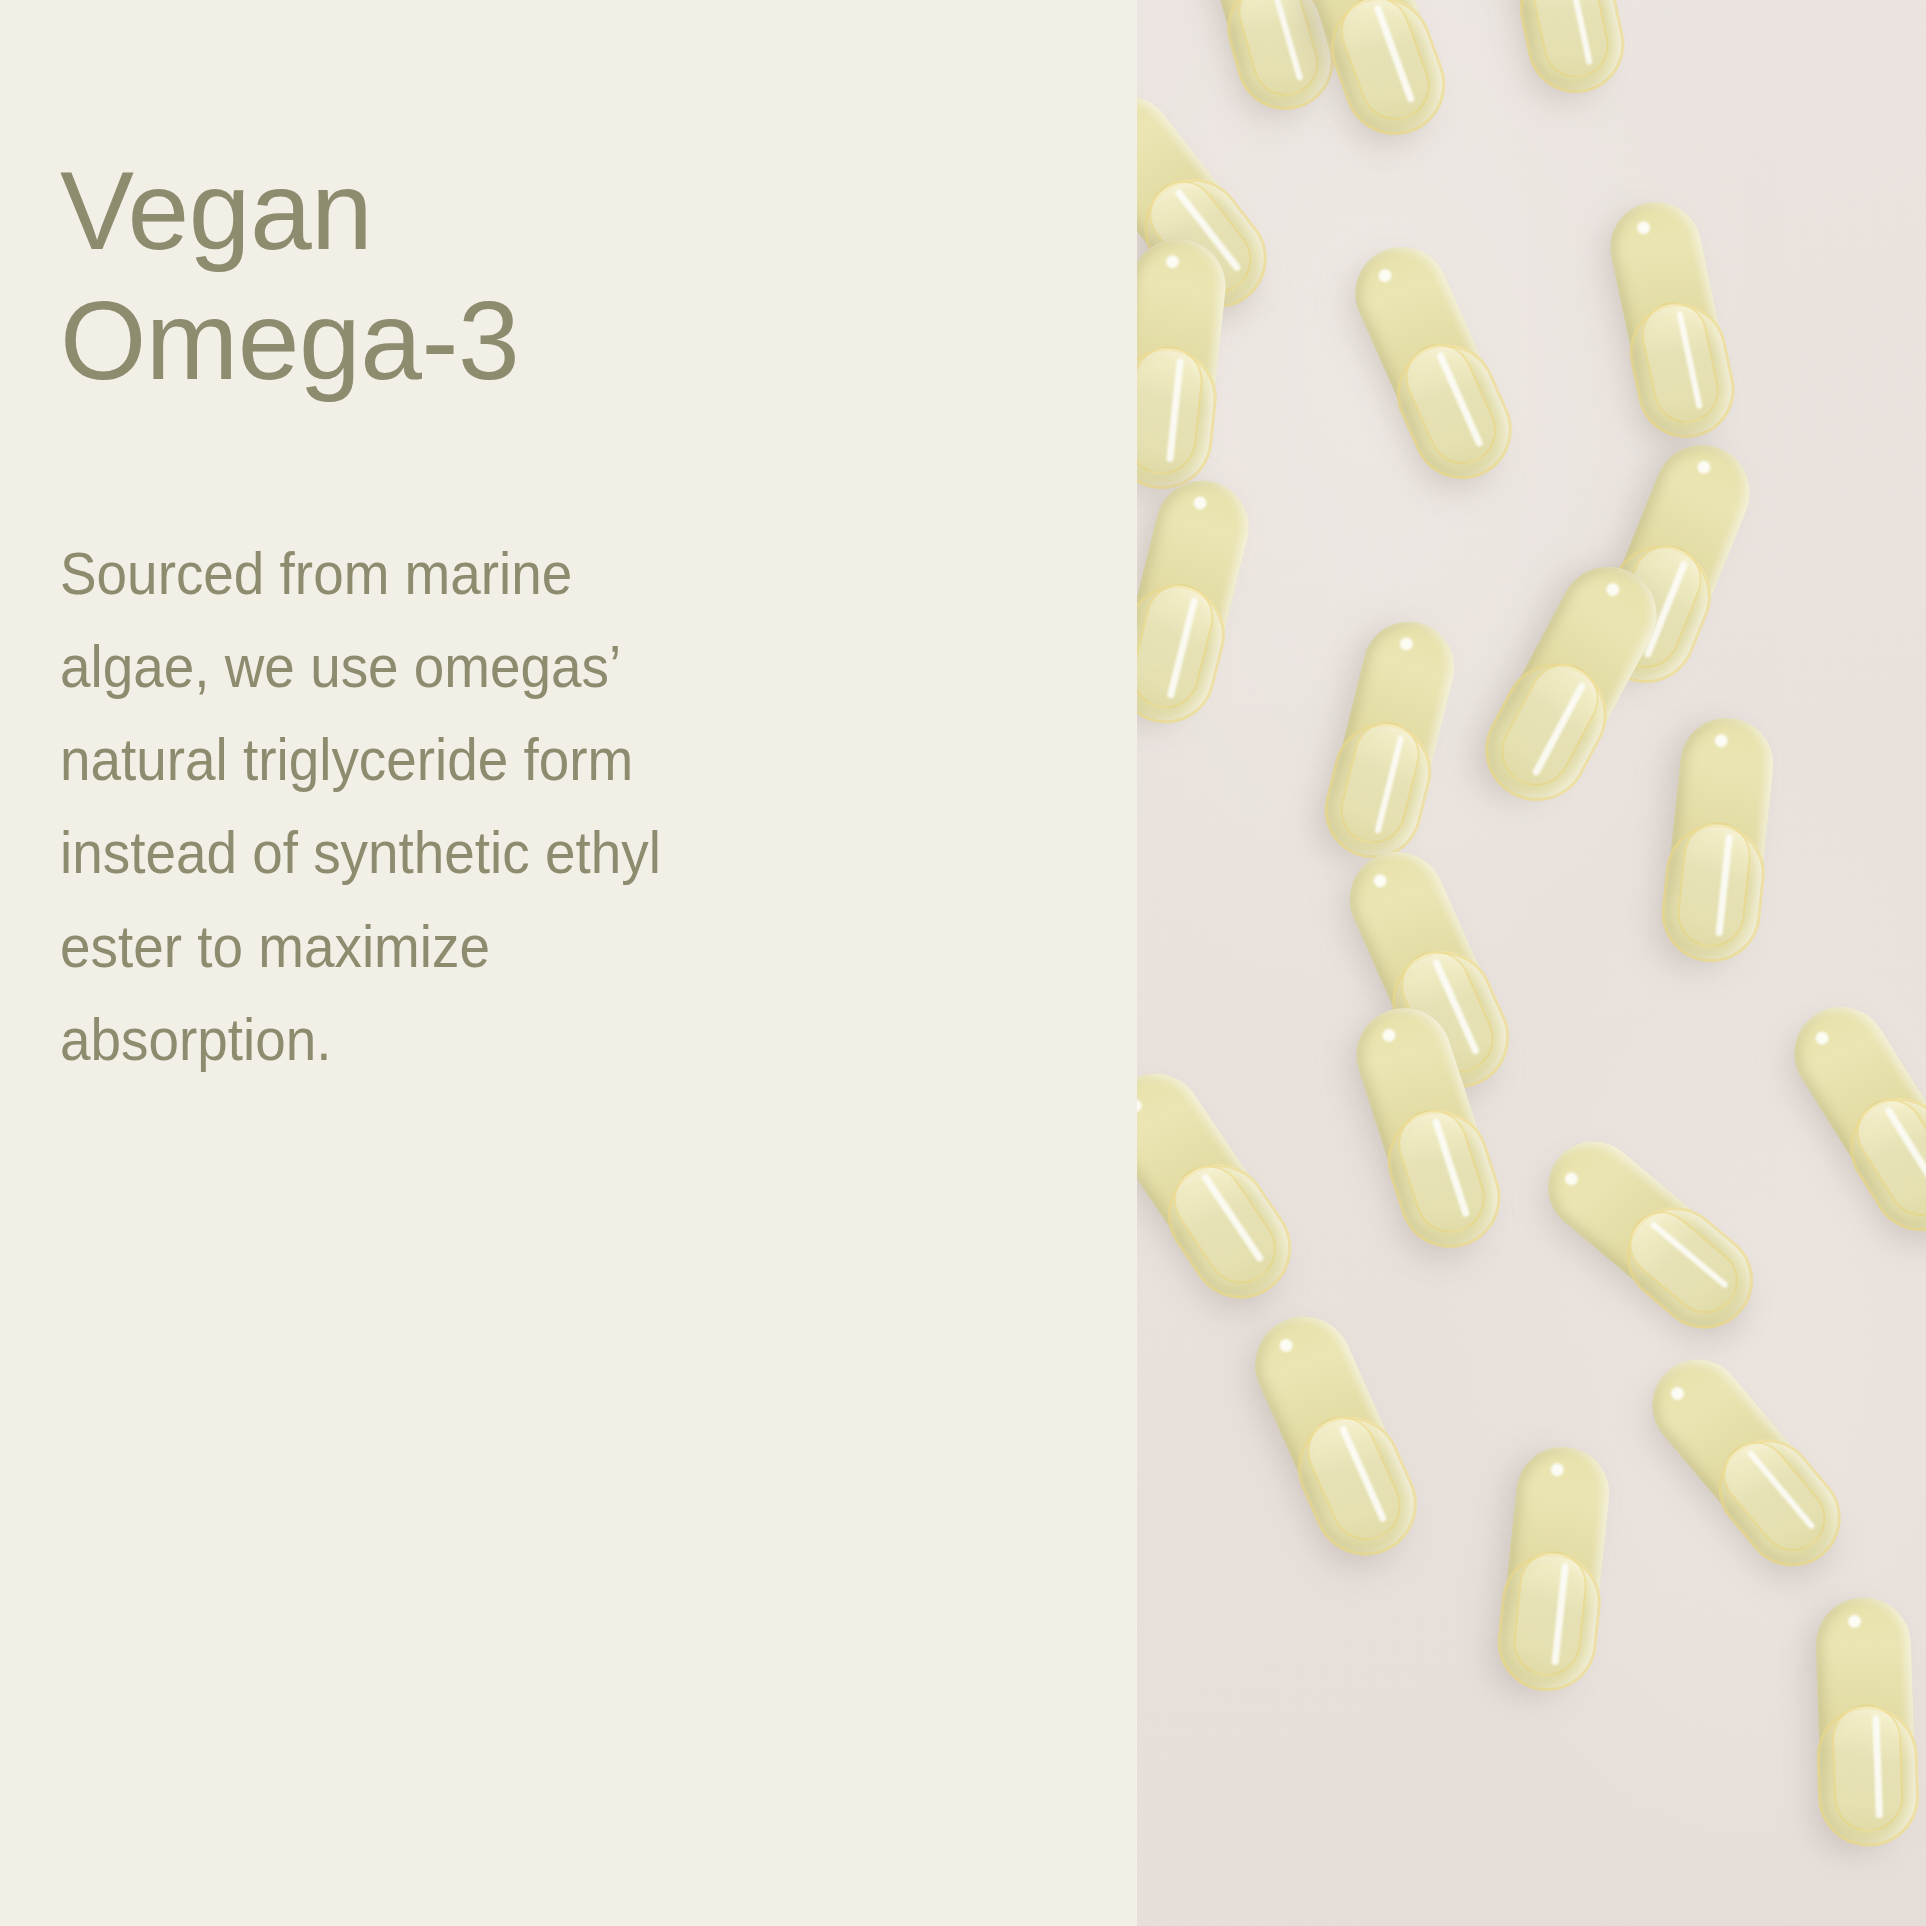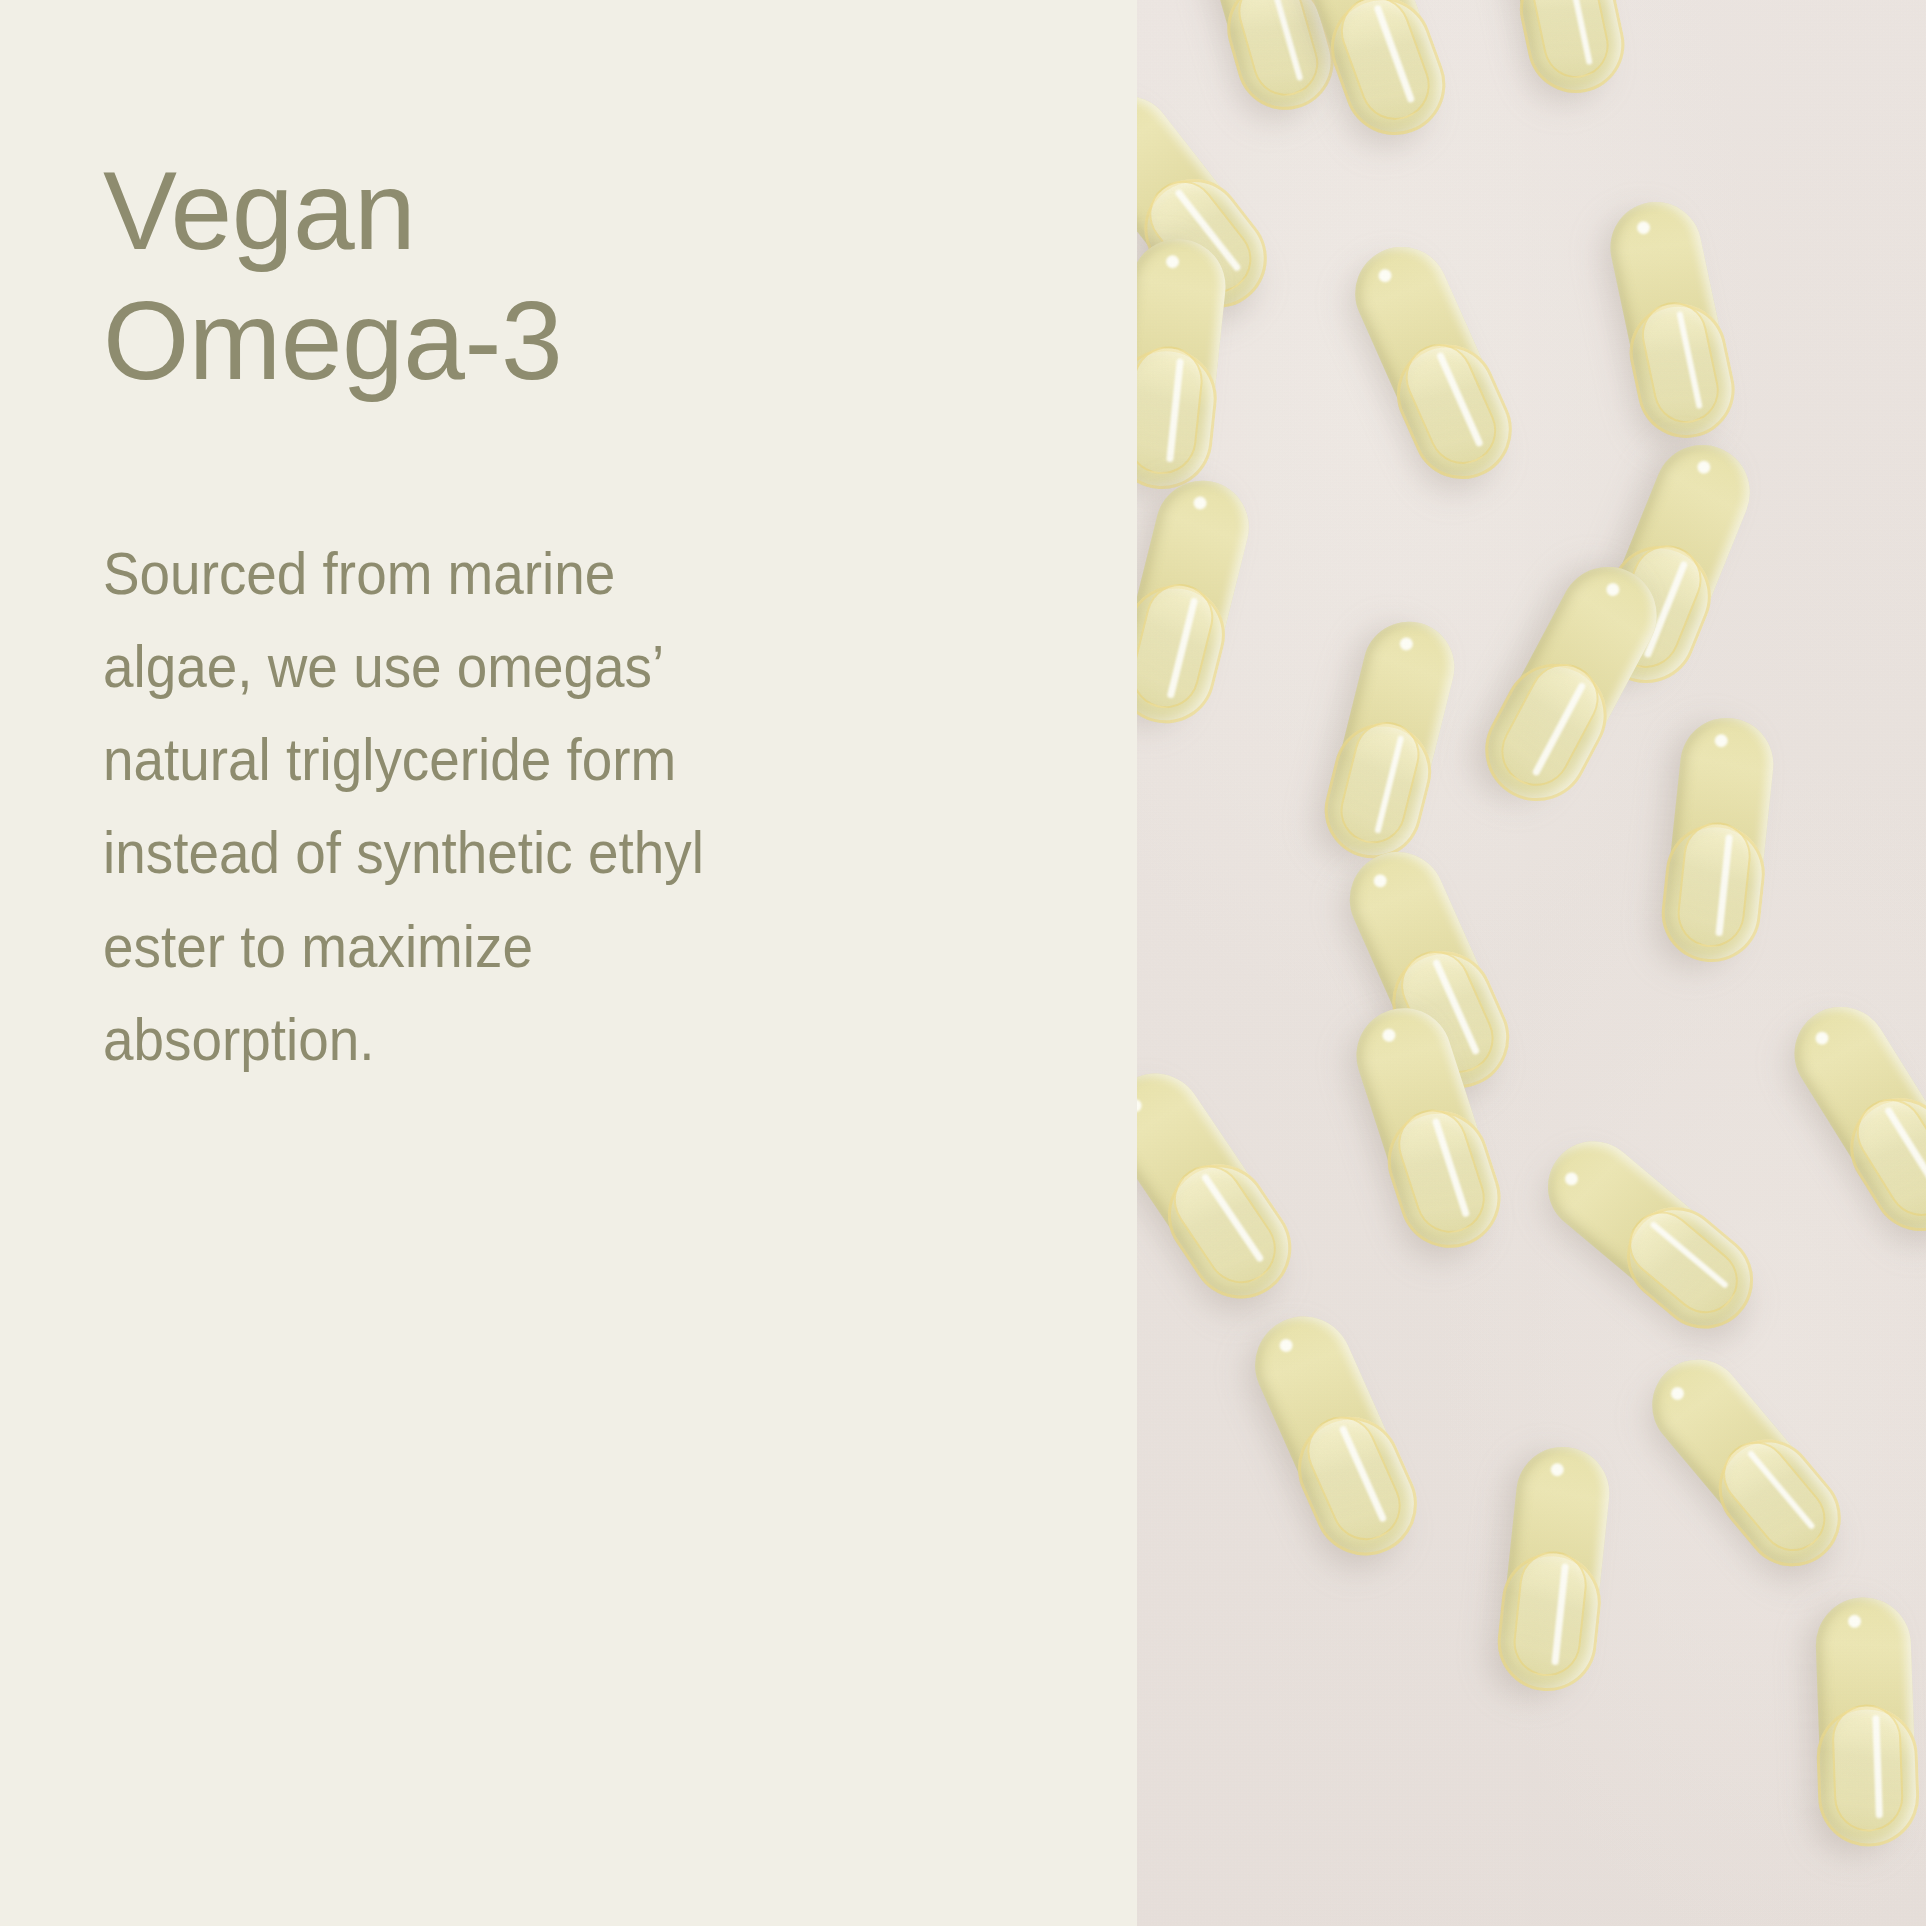--- a/index.html
+++ b/index.html
@@ -18,21 +18,21 @@
 
   
   .text-panel {
     position: absolute;
     left: 0;
     top: 0;
     width: 1137px;
     height: 1490px;
     background: #f1efe6;
     box-sizing: border-box;
-    padding: 147px 139px 0 103px;
+    padding: 147px 139px 0 60px;
   }
   .headline {
     margin: 0;
     color: #8e8c6f;
     font-family: "Liberation Sans", sans-serif;
     font-size: 111px;
     line-height: 1.17;
     font-weight: 400;
     letter-spacing: -0.5px;
     white-space: pre-line;

